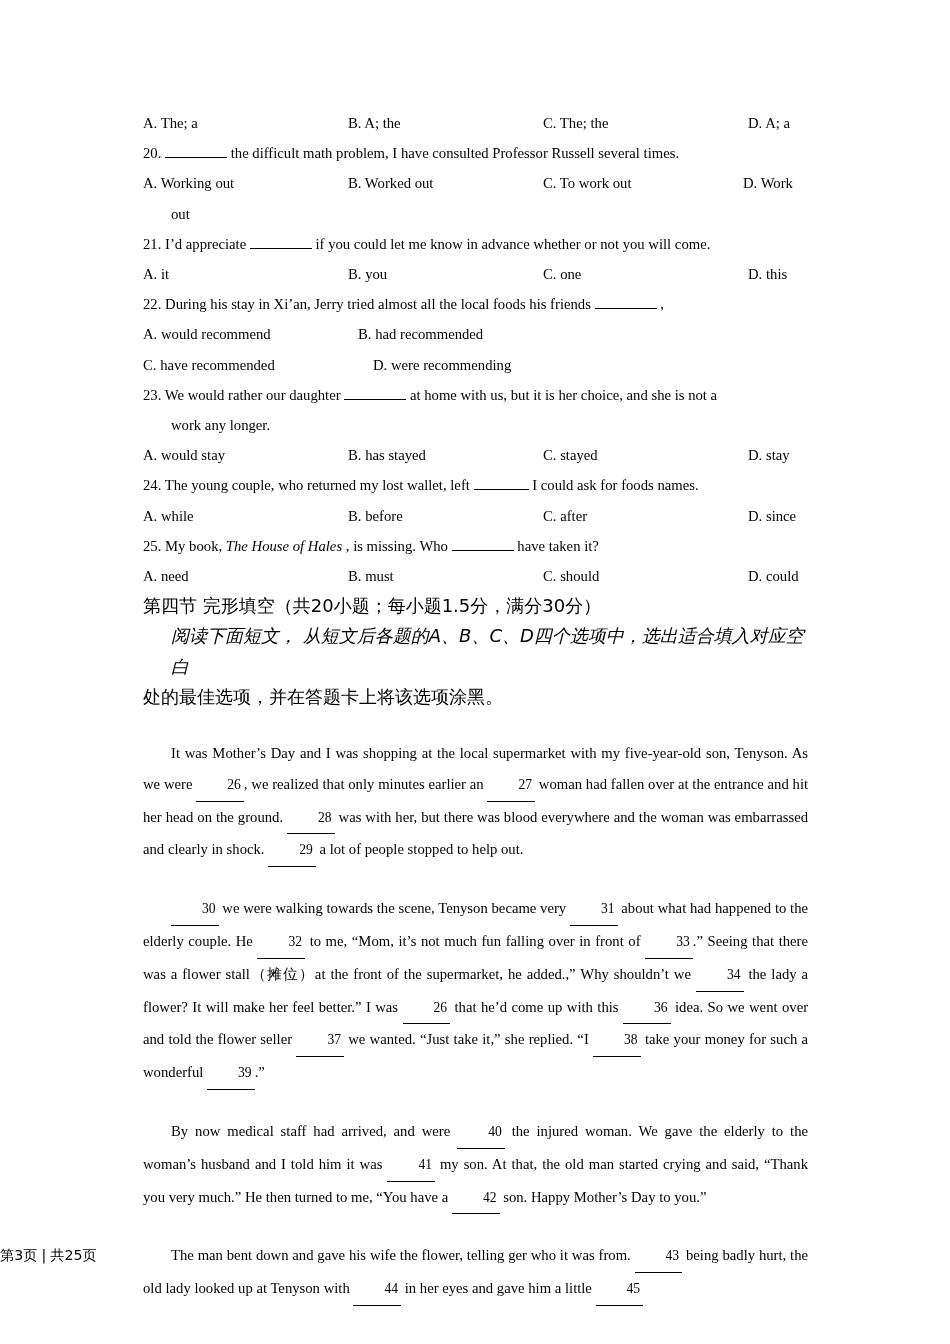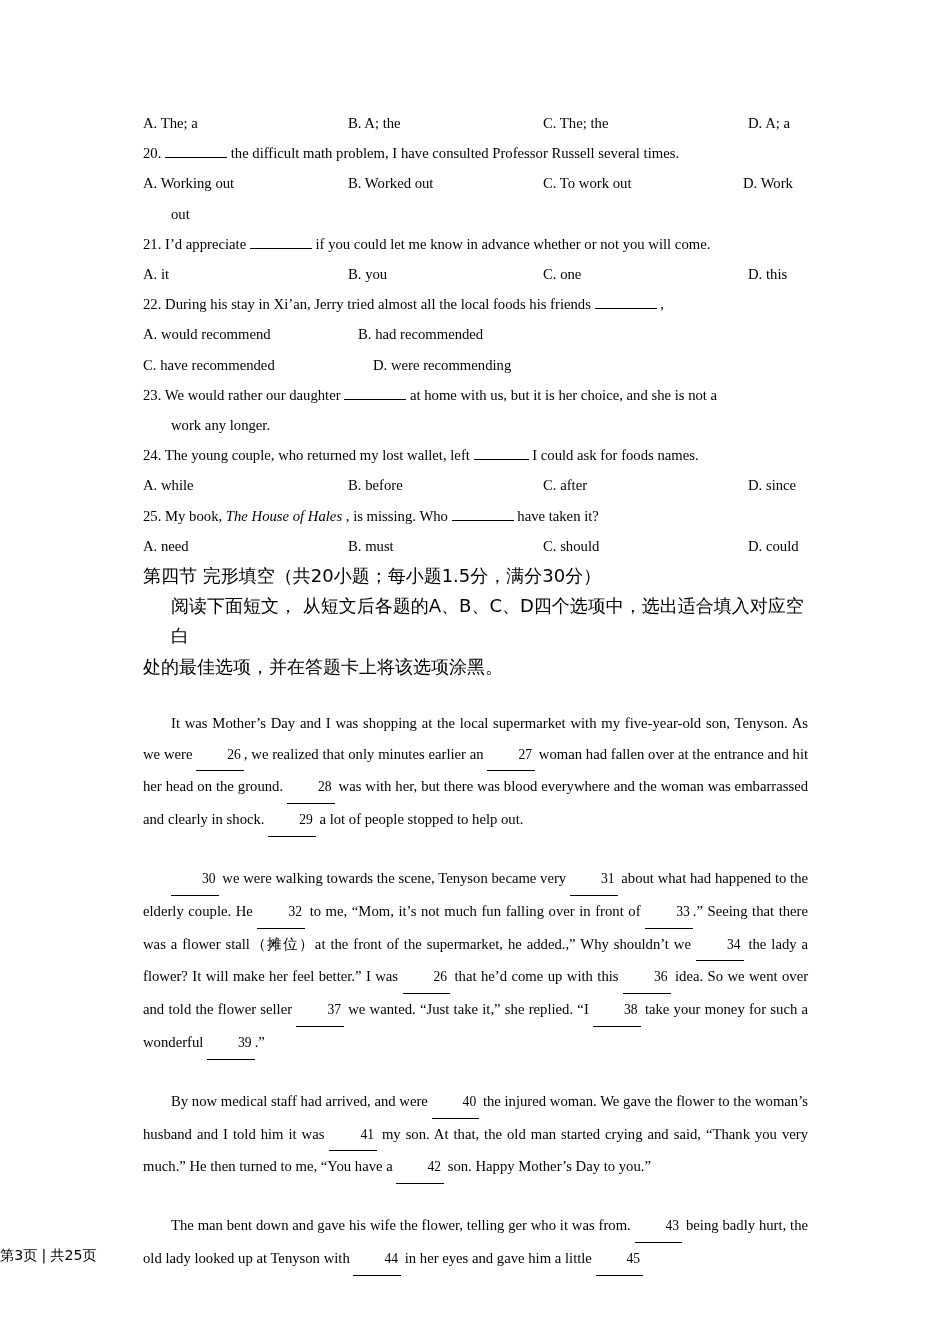--- a/index.html
+++ b/index.html
@@ -149,20 +149,26 @@
     </div>
 
     <div class="qline">
       <span>23. We would rather our daughter</span>
       <span class="blank b-long"></span>
       <span>at home with us, but it is her choice, and she is not a</span>
     </div>
     <div class="qline" style="padding-left:28px;">
       <span>work any longer.</span>
     </div>
+    <div class="opts">
+      <span class="o1">A. would stay</span>
+      <span class="o2">B. has stayed</span>
+      <span class="o3">C. stayed</span>
+      <span class="o4">D. stay</span>
+    </div>
 
     <div class="qline">
       <span>24. The young couple, who returned my lost wallet, left</span>
       <span class="blank b-mid"></span>
       <span>I could ask for foods names.</span>
     </div>
     <div class="opts">
       <span class="o1">A. while</span>
       <span class="o2">B. before</span>
       <span class="o3">C. after</span>
@@ -177,21 +183,21 @@
       <span>have taken it?</span>
     </div>
     <div class="opts">
       <span class="o1">A. need</span>
       <span class="o2">B. must</span>
       <span class="o3">C. should</span>
       <span class="o4">D. could</span>
     </div>
 
     <div class="section-head cn">第四节 完形填空（共20小题；每小题1.5分，满分30分）</div>
-    <div class="section-head cn" style="padding-left:28px;">阅读下面短文， 从短文后各题的A、B、C、D四个选项中，选出适合填入对应空白</div>
+    <div class="section-head cn" style="padding-left:28px;font-style:italic;">阅读下面短文， 从短文后各题的A、B、C、D四个选项中，选出适合填入对应空白</div>
     <div class="section-head cn">处的最佳选项，并在答题卡上将该选项涂黑。</div>
 
     <div class="para para-indent">
       <span>It was Mother’s Day and I was shopping at the local supermarket with my five-year-old son,</span>
       <span>Tenyson. As we were</span>
       <span class="num">26</span><span>, we realized that only minutes earlier an</span>
       <span class="num">27</span>
       <span>woman had fallen</span>
       <span>over at the entrance and hit her head on the ground.</span>
       <span class="num">28</span>
@@ -223,21 +229,21 @@
       <span>we wanted. “Just</span>
       <span>take it,” she replied. “I</span>
       <span class="num">38</span>
       <span>take your money for such a wonderful</span>
       <span class="num">39</span><span>.”</span>
     </div>
 
     <div class="para para-indent">
       <span>By now medical staff had arrived, and were</span>
       <span class="num">40</span>
-      <span>the injured woman. We gave the flower to</span>
+      <span>the injured woman. We gave the elderly to</span>
       <span>the woman’s husband and I told him it was</span>
       <span class="num">41</span>
       <span>my son. At that, the old man started crying and</span>
       <span>said, “Thank you very much.” He then turned to me, “You have a</span>
       <span class="num">42</span>
       <span>son. Happy Mother’s</span>
       <span>Day to you.”</span>
     </div>
 
     <div class="para para-indent">

